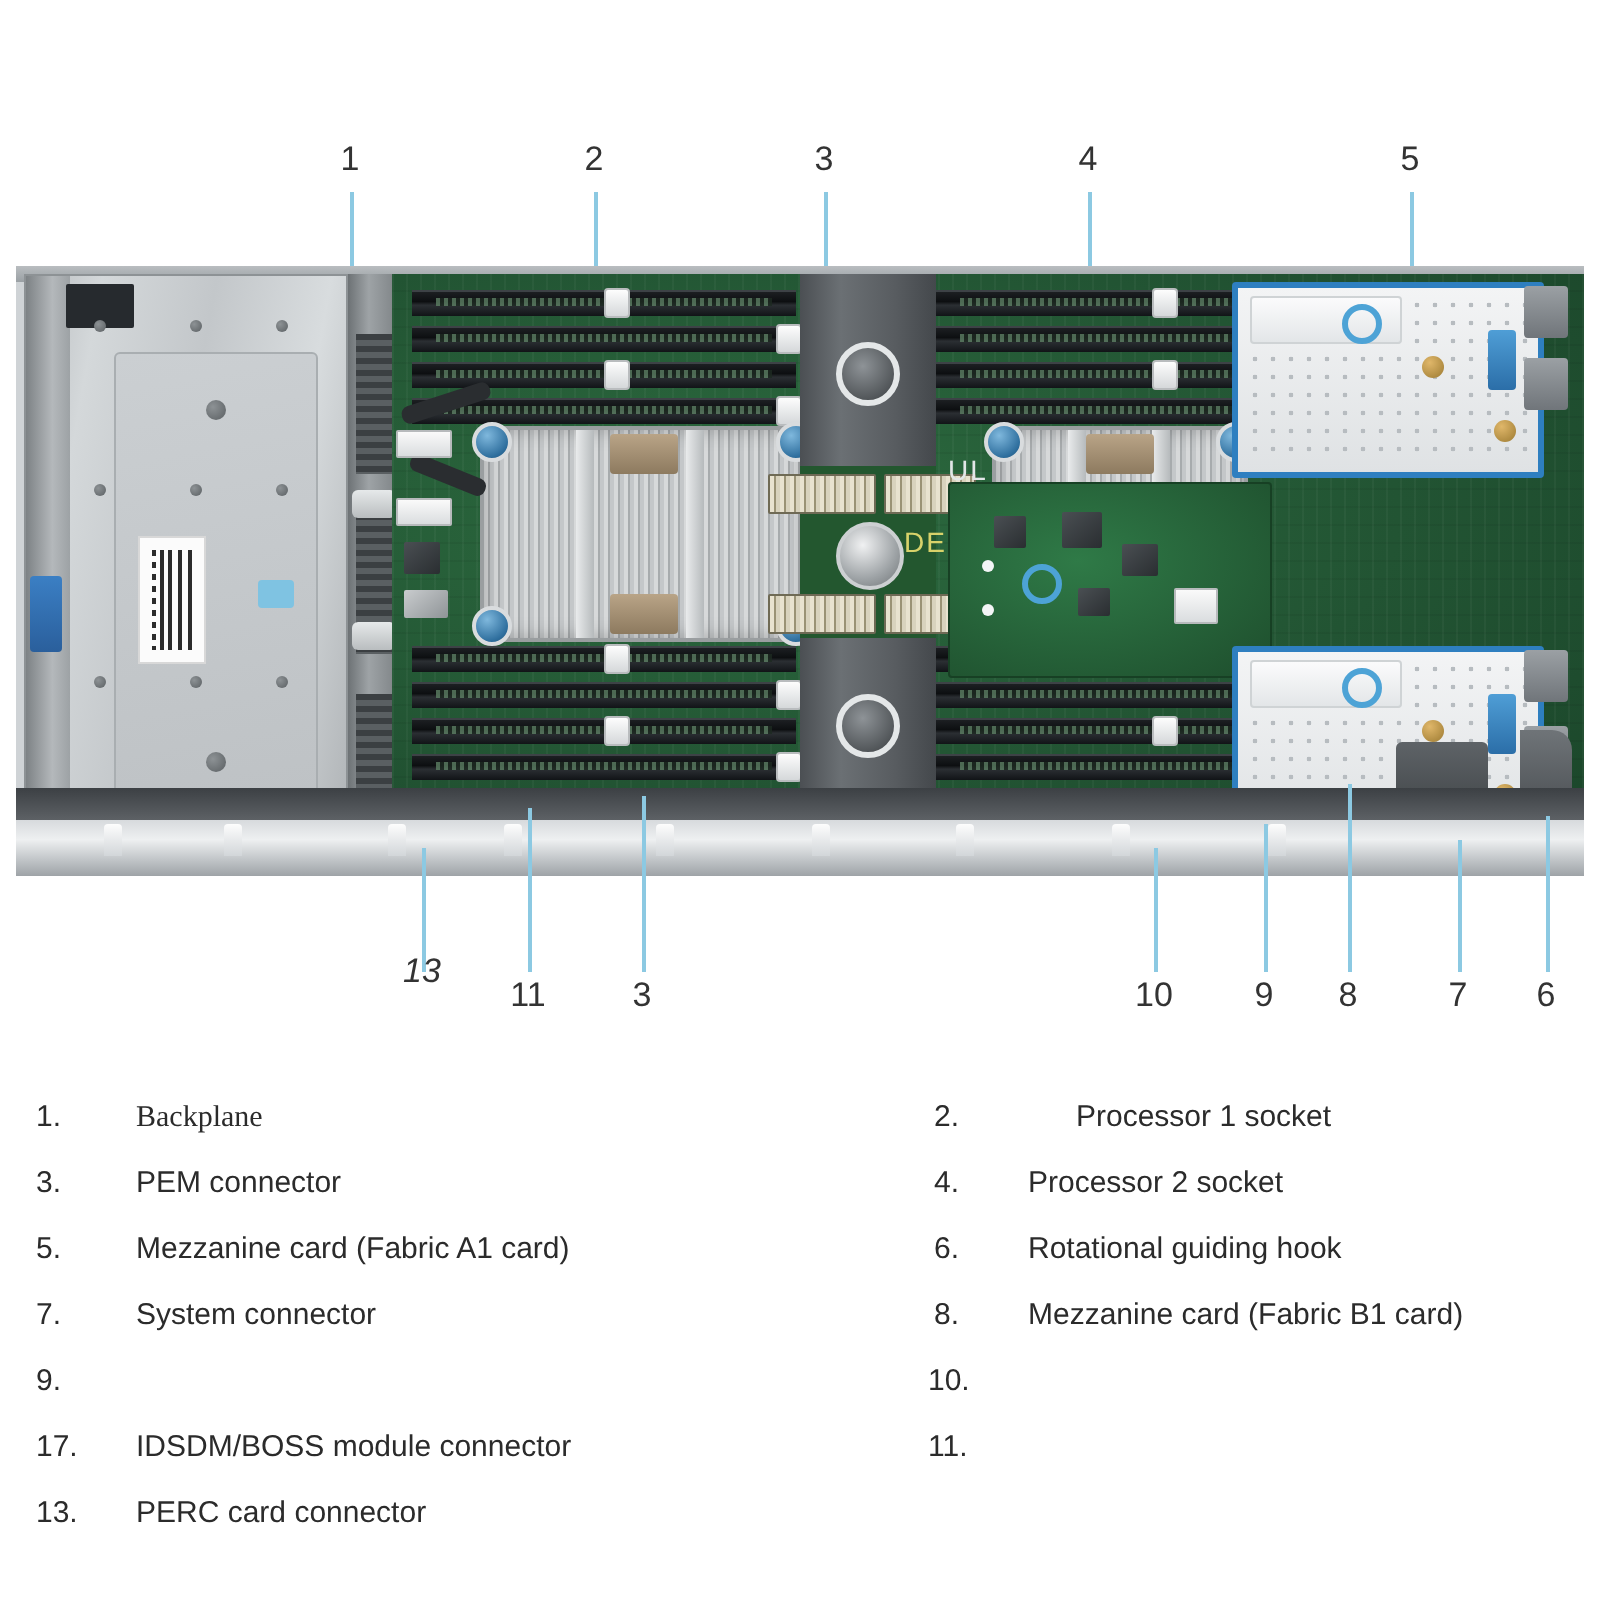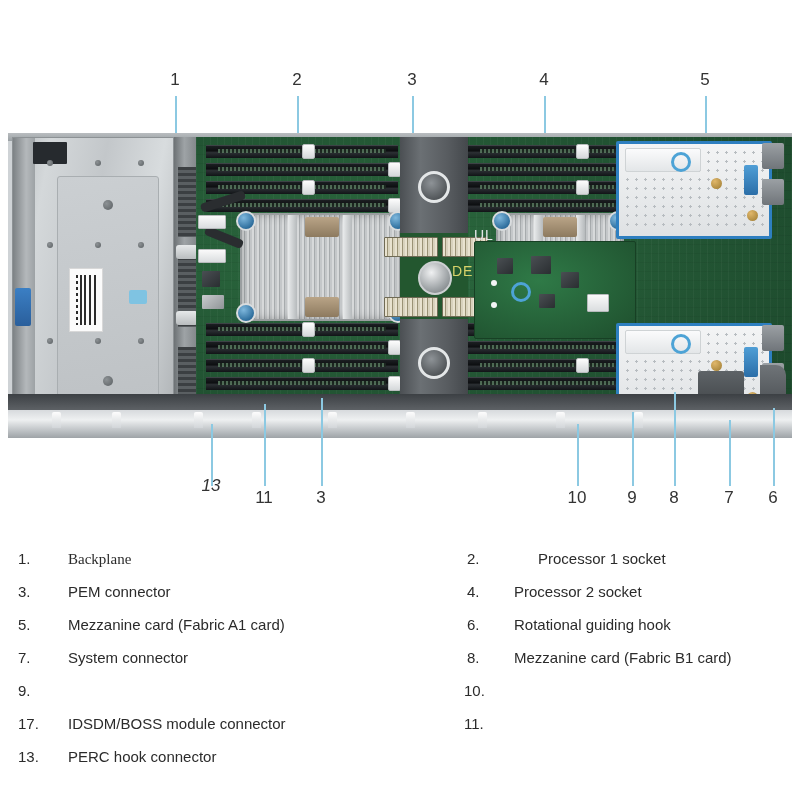--- a/index.html
+++ b/index.html
@@ -562,15 +562,15 @@
   </div>
 
   <div class="leg-row" style="top:177px; left:0; width:800px;">
     <span class="leg-num" style="left:18px;">17.</span>
     <span class="leg-txt" style="left:68px;">IDSDM/BOSS module connector</span>
     <span class="leg-num" style="left:464px;">11.</span>
   </div>
 
   <div class="leg-row" style="top:210px; left:0; width:800px;">
     <span class="leg-num" style="left:18px;">13.</span>
-    <span class="leg-txt" style="left:68px;">PERC hook connector</span>
+    <span class="leg-txt" style="left:68px;">PERC card connector</span>
   </div>
 </div>
 
 </body></html>

